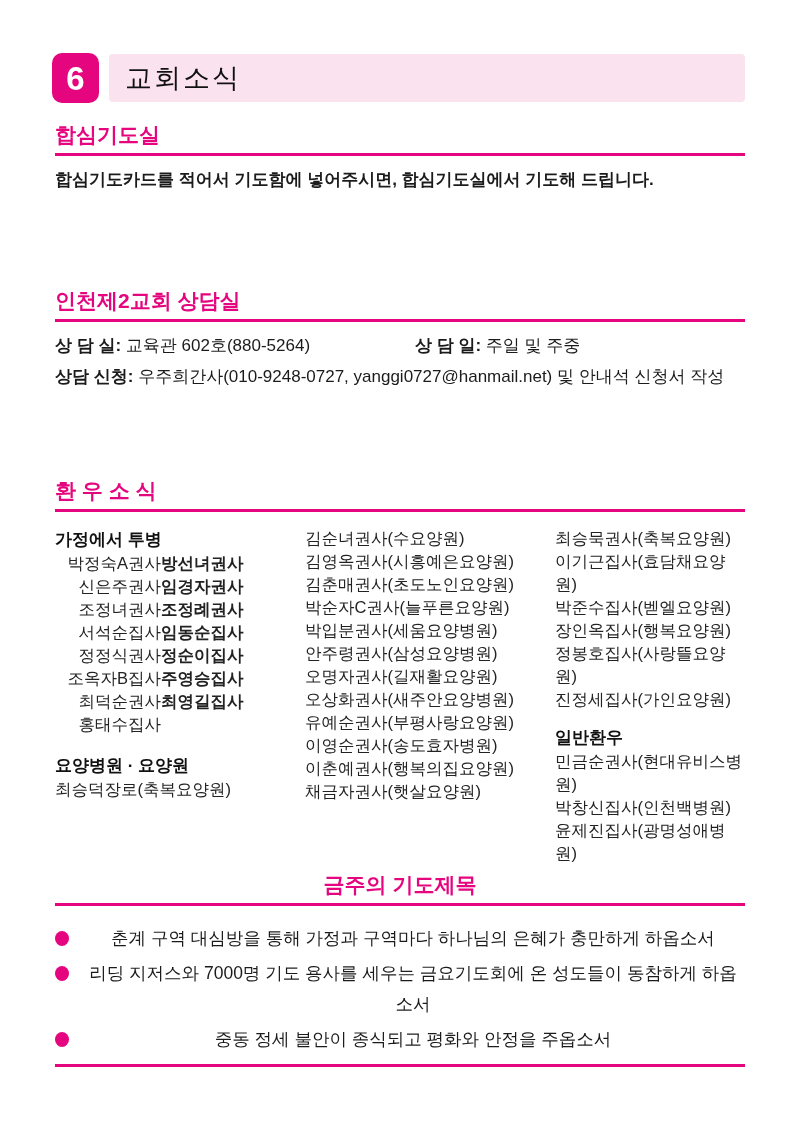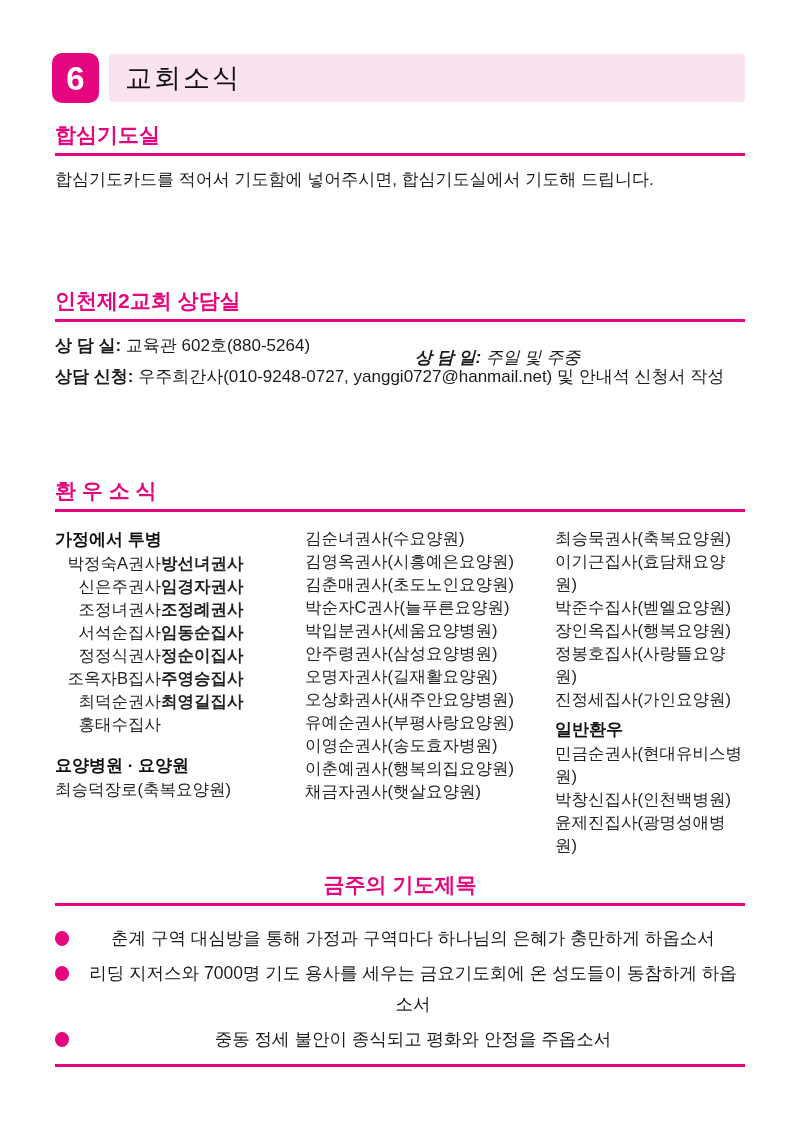--- a/index.html
+++ b/index.html
@@ -30,40 +30,40 @@
   
   .sec { position:absolute; left:55px; right:55px; }
   .sec-prayer-room { top:122px; }
   .sec-counseling  { top:288px; }
   .sec-patients    { top:478px; }
   .sec-topics      { top:872px;text-align:center; }
 
   .sec-head { color:#e5067f; font-weight:bold; font-size:21px; line-height:26px; }
   .sec-rule { height:3px; background:#e5067f; margin-top:5px; }
 
-  .body-text { margin-top:12px; font-size:17px; line-height:24px; color:#1b1b1b; }
+  .body-text { margin-top:12px; font-size:17px; line-height:24px; color:#1b1b1b;font-weight:bold; }
 
   
   .c-row { position:relative; margin-top:12px; font-size:17px; line-height:24px; }
   .c-row + .c-row { margin-top:7px; }
   .lbl { font-weight:bold; }
-  .day-group { position:absolute; left:360px; top:12px;font-style:italic; }
+  .day-group { position:absolute; left:360px; top:0; }
 
   
   .cols { display:flex; margin-top:15px; }
   .col1 { width:250px; flex:0 0 auto; }
   .col2 { width:250px; flex:0 0 auto; }
   .col3 { flex:1; }
   .list-row { font-size:16.5px; line-height:23px; color:#222; }
   .grp-title { font-weight:bold; font-size:17px; line-height:25px; color:#111; }
   .pair { display:flex; }
   .pc-a { width:106px; flex:0 0 auto;text-align:right; }
   .pc-b { flex:1;font-weight:bold; }
   .nursing-title { margin-top:17px; }
-  .general-title { margin-top:6px; }
+  .general-title { margin-top:14px; }
 
   
   .topics { list-style:none; margin-top:17px; }
   .topics li { display:flex; margin-bottom:4px; font-size:17.5px; line-height:31px; color:#1b1b1b; }
   .bullet {
     width:14px; height:15px; border-radius:50%;
     background:#e5067f; flex:0 0 auto; margin:8px 12px 0 0;
   }
   .topic-text { flex:1; }
 

